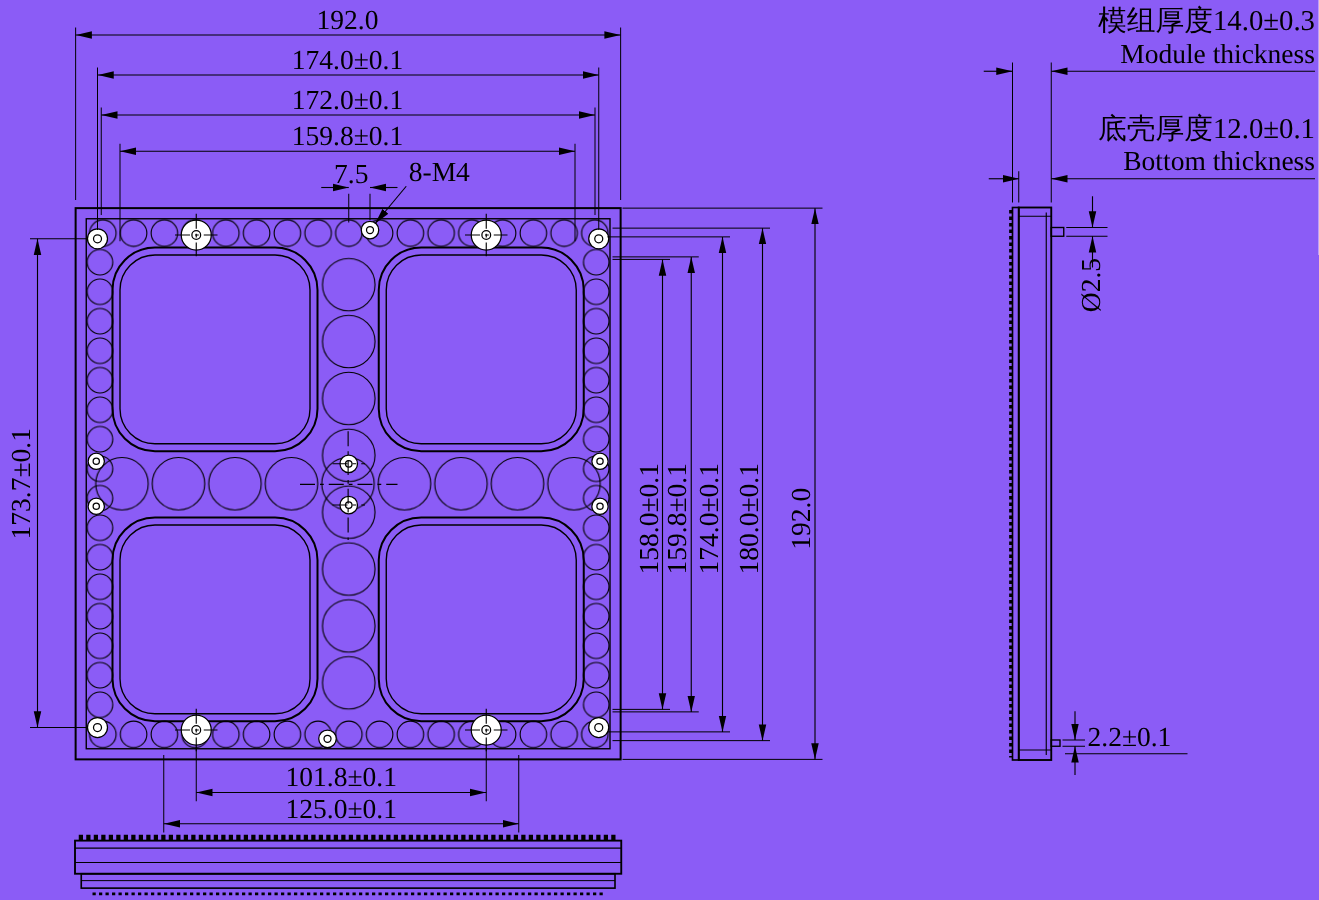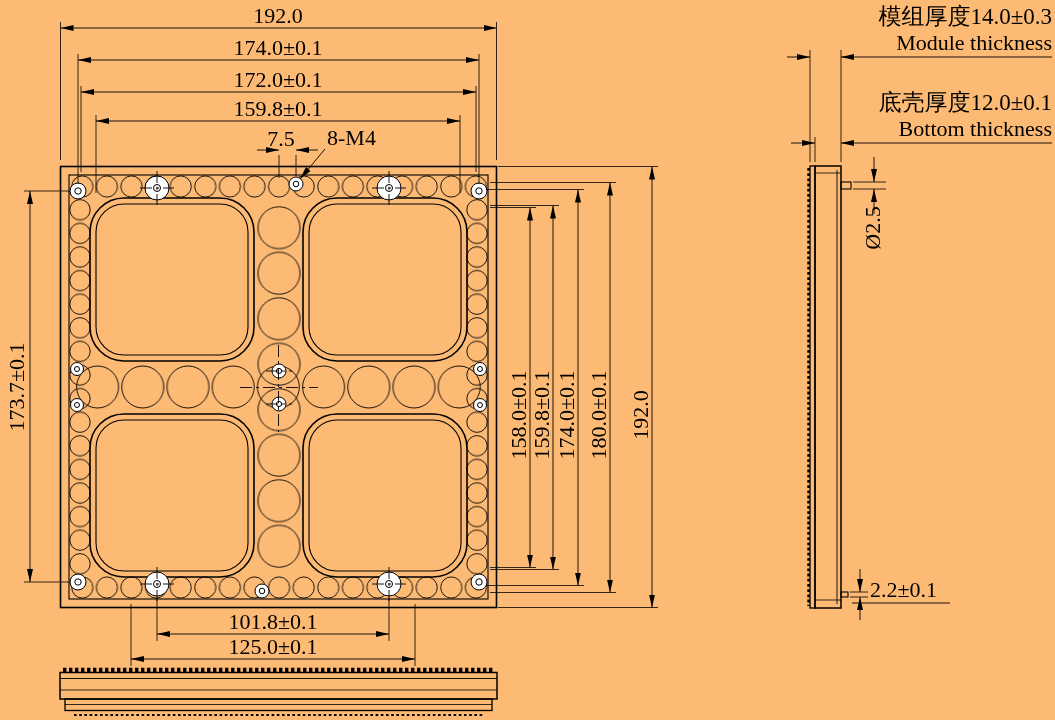--- a/index.html
+++ b/index.html
@@ -1,16 +1,16 @@
 <!DOCTYPE html>
 <html><head>
 <meta charset="utf-8">
 <style>
   html,body{margin:0;padding:0;background:#fff;}
-  .page{width:1055px;height:720px;background:#fdba74;position:relative;overflow:hidden;}
+  .page{width:1055px;height:720px;background:#8b5cf6;position:relative;overflow:hidden;}
   svg text{font-family:"Liberation Serif","DejaVu Serif",serif;fill:#000;}
   .dt{font-size:22px;}
   .zh{font-size:23px;}
   .ln{stroke:#000;fill:none;}
   .outline{stroke-width:1.6;}
   .outline2{stroke-width:1.1;}
   .ext{stroke-width:0.8;}
   .dim{stroke-width:0.9;}
   .cl{stroke-width:0.9;stroke-dasharray:12 4 3 4;}
   .hole{fill:#fff;stroke:#000;}

